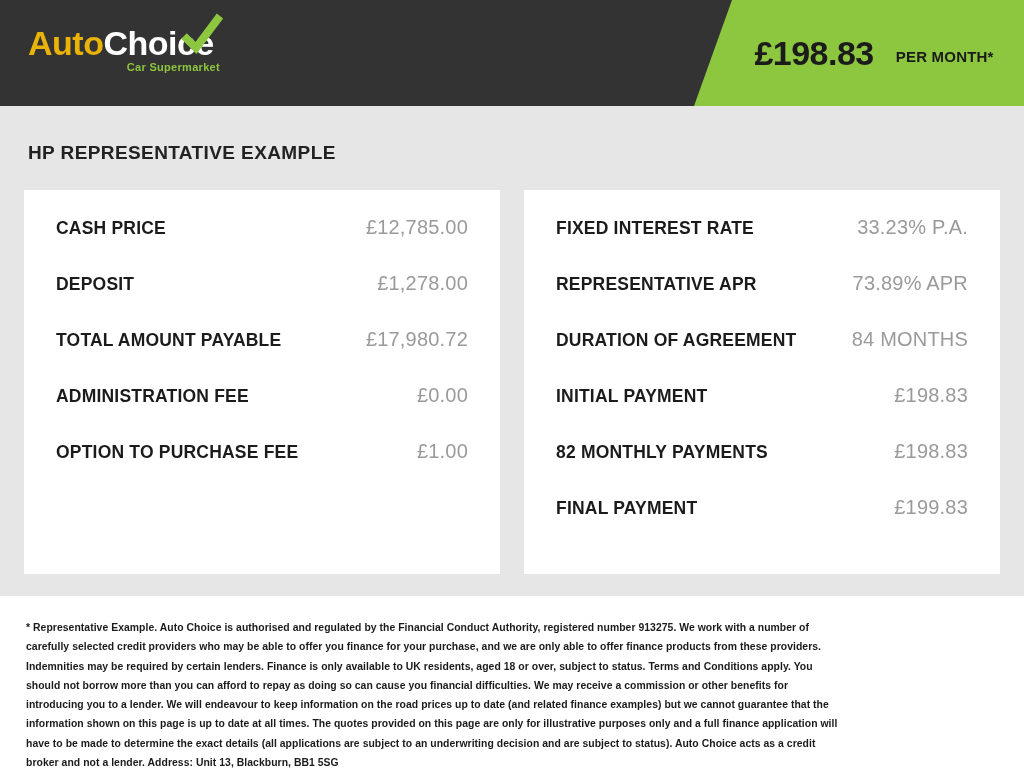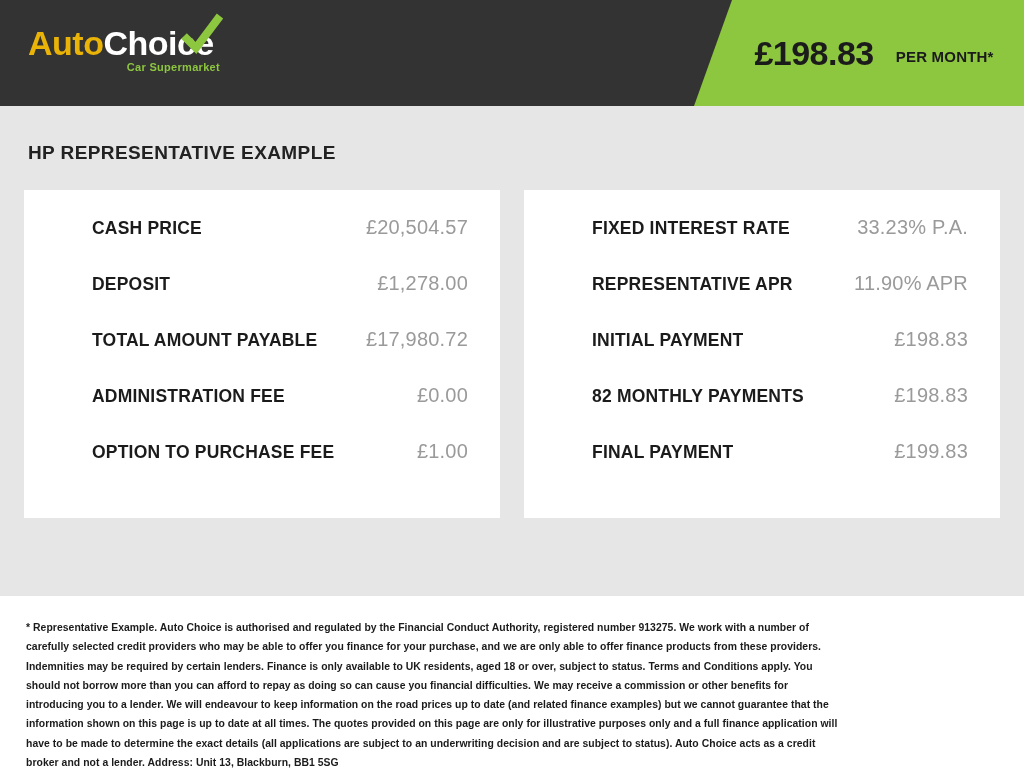--- a/index.html
+++ b/index.html
@@ -118,21 +118,20 @@
     background: #ffffff;
     width: 478px;
     padding: 26px 32px 22px 32px;
   }
 
   .row {
     display: flex;
     align-items: baseline;
     justify-content: space-between;
     height: 56px;
-    margin-left: 36px;
   }
   .row-label {
     color: #1b1b1b;
     font-size: 17.5px;
     font-weight: bold;
     letter-spacing: 0.2px;
     white-space: nowrap;
   }
   .row-value {
     color: #9a9a9a;
@@ -184,21 +183,21 @@
   </div>
 
   <div class="body-area">
     <div class="section-title">HP REPRESENTATIVE EXAMPLE</div>
 
     <div class="cards">
 
       <div class="card">
         <div class="row">
           <span class="row-label">CASH PRICE</span>
-          <span class="row-value">£20,504.57</span>
+          <span class="row-value">£12,785.00</span>
         </div>
         <div class="row">
           <span class="row-label">DEPOSIT</span>
           <span class="row-value">£1,278.00</span>
         </div>
         <div class="row">
           <span class="row-label">TOTAL AMOUNT PAYABLE</span>
           <span class="row-value">£17,980.72</span>
         </div>
         <div class="row">
@@ -211,21 +210,25 @@
         </div>
       </div>
 
       <div class="card">
         <div class="row">
           <span class="row-label">FIXED INTEREST RATE</span>
           <span class="row-value">33.23% P.A.</span>
         </div>
         <div class="row">
           <span class="row-label">REPRESENTATIVE APR</span>
-          <span class="row-value">11.90% APR</span>
+          <span class="row-value">73.89% APR</span>
+        </div>
+        <div class="row">
+          <span class="row-label">DURATION OF AGREEMENT</span>
+          <span class="row-value">84 MONTHS</span>
         </div>
         <div class="row">
           <span class="row-label">INITIAL PAYMENT</span>
           <span class="row-value">£198.83</span>
         </div>
         <div class="row">
           <span class="row-label">82 MONTHLY PAYMENTS</span>
           <span class="row-value">£198.83</span>
         </div>
         <div class="row">

